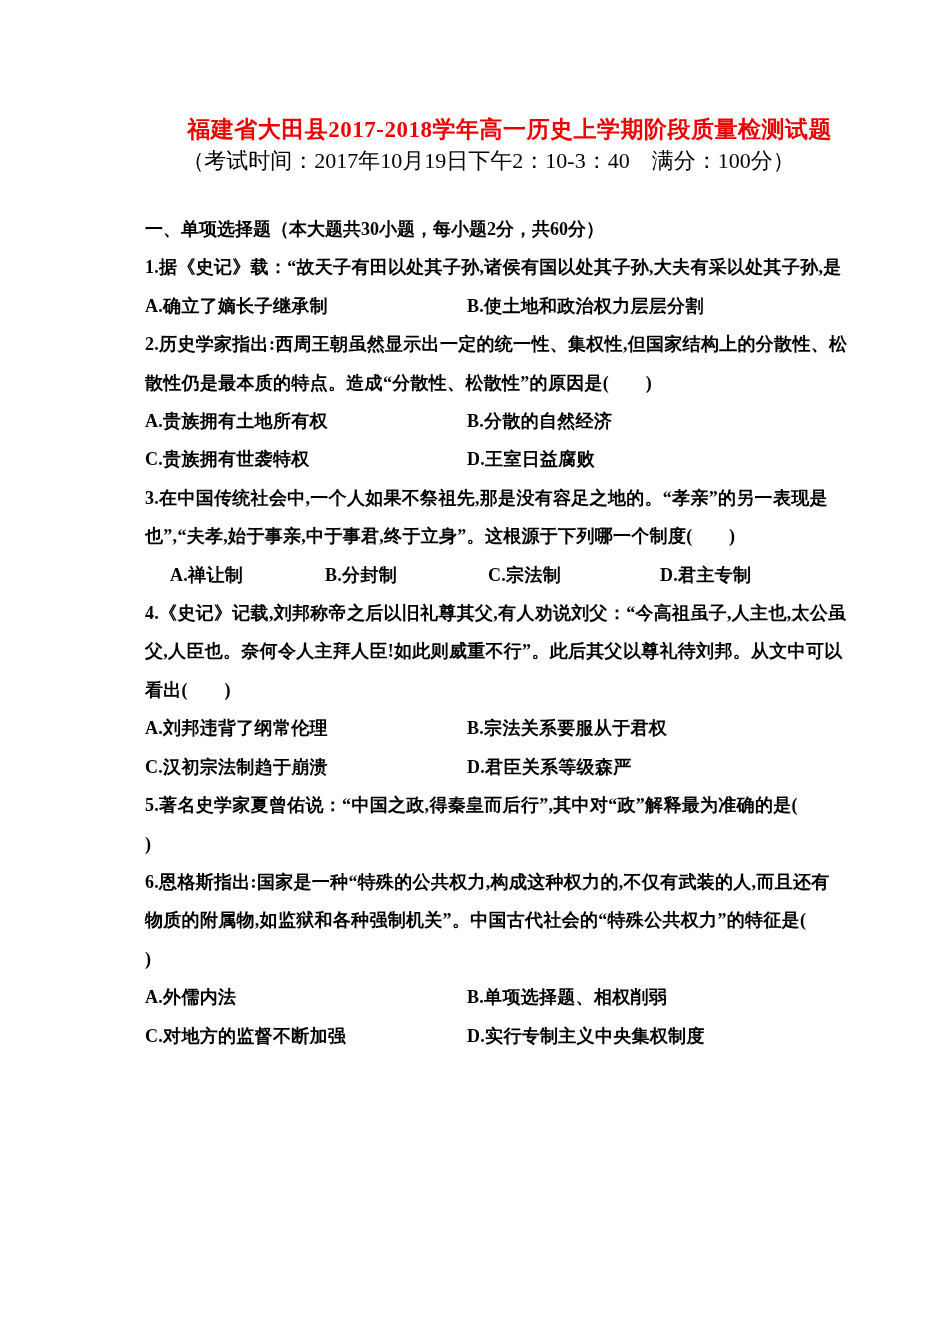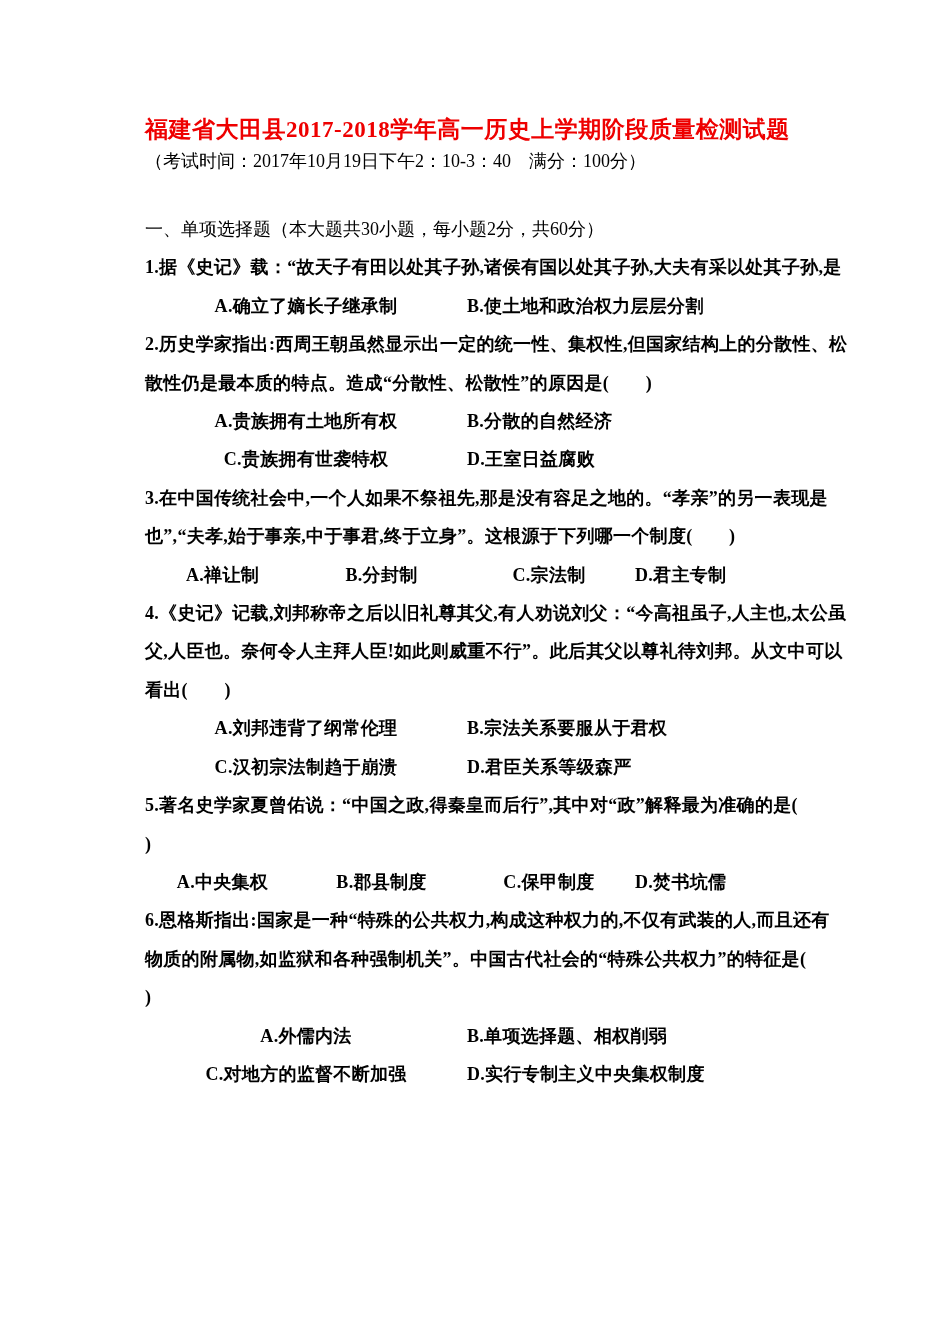--- a/index.html
+++ b/index.html
@@ -18,53 +18,53 @@
     box-sizing: border-box;
     width: 950px;
     height: 1344px;
     padding: 0 118px 0 145px;
   }
   .title {
     margin-top: 114px;
     font-size: 23px;
     line-height: 32px;
     font-weight: bold;
-    text-align: left;
+    text-align: right;
     color: #ee0000;
     letter-spacing: 0.5px;
     white-space: nowrap;
   }
   .subtitle {
-    font-size: 18px;
+    font-size: 22px;
     line-height: 30px;
+    text-align: center;
     white-space: nowrap;
   }
   .heading {
     margin-top: 34px;
     font-size: 18px;
     line-height: 38.4px;
-    font-weight: normal;
+    font-weight: bold;
     white-space: nowrap;
   }
   .qline {
     font-size: 18px;
     line-height: 38.4px;
     letter-spacing: 0.3px;
     white-space: nowrap;
     font-weight: bold;
   }
   .opt {
     display: inline-block;
     vertical-align: top;
-    text-align: center;
   }
   
   .w2 { width: 322px; }
   
-  .w4a { width: 155px; }
+  .w4a { width: 155px; margin-left: 25px; }
   .w4b { width: 163px; }
   .w4c { width: 172px; }
 </style>
 </head>
 <body>
 
 <div class="page">
 
   <div class="title">福建省大田县2017-2018学年高一历史上学期阶段质量检测试题</div>
   <div class="subtitle">（考试时间：2017年10月19日下午2：10-3：40　满分：100分）</div>
@@ -105,23 +105,20 @@
       <span class="opt w2">A.刘邦违背了纲常伦理</span><span class="opt">B.宗法关系要服从于君权</span>
     </div>
     <div class="qline">
       <span class="opt w2">C.汉初宗法制趋于崩溃</span><span class="opt">D.君臣关系等级森严</span>
     </div>
   </div>
 
   <div class="question">
     <div class="qline">5.著名史学家夏曾佑说：“中国之政,得秦皇而后行”,其中对“政”解释最为准确的是(</div>
     <div class="qline">)</div>
-    <div class="qline">
-      <span class="opt w4a">A.中央集权</span><span class="opt w4b">B.郡县制度</span><span class="opt w4c">C.保甲制度</span><span class="opt">D.焚书坑儒</span>
-    </div>
   </div>
 
   <div class="question">
     <div class="qline">6.恩格斯指出:国家是一种“特殊的公共权力,构成这种权力的,不仅有武装的人,而且还有</div>
     <div class="qline">物质的附属物,如监狱和各种强制机关”。中国古代社会的“特殊公共权力”的特征是(</div>
     <div class="qline">)</div>
     <div class="qline">
       <span class="opt w2">A.外儒内法</span><span class="opt">B.单项选择题、相权削弱</span>
     </div>
     <div class="qline">

